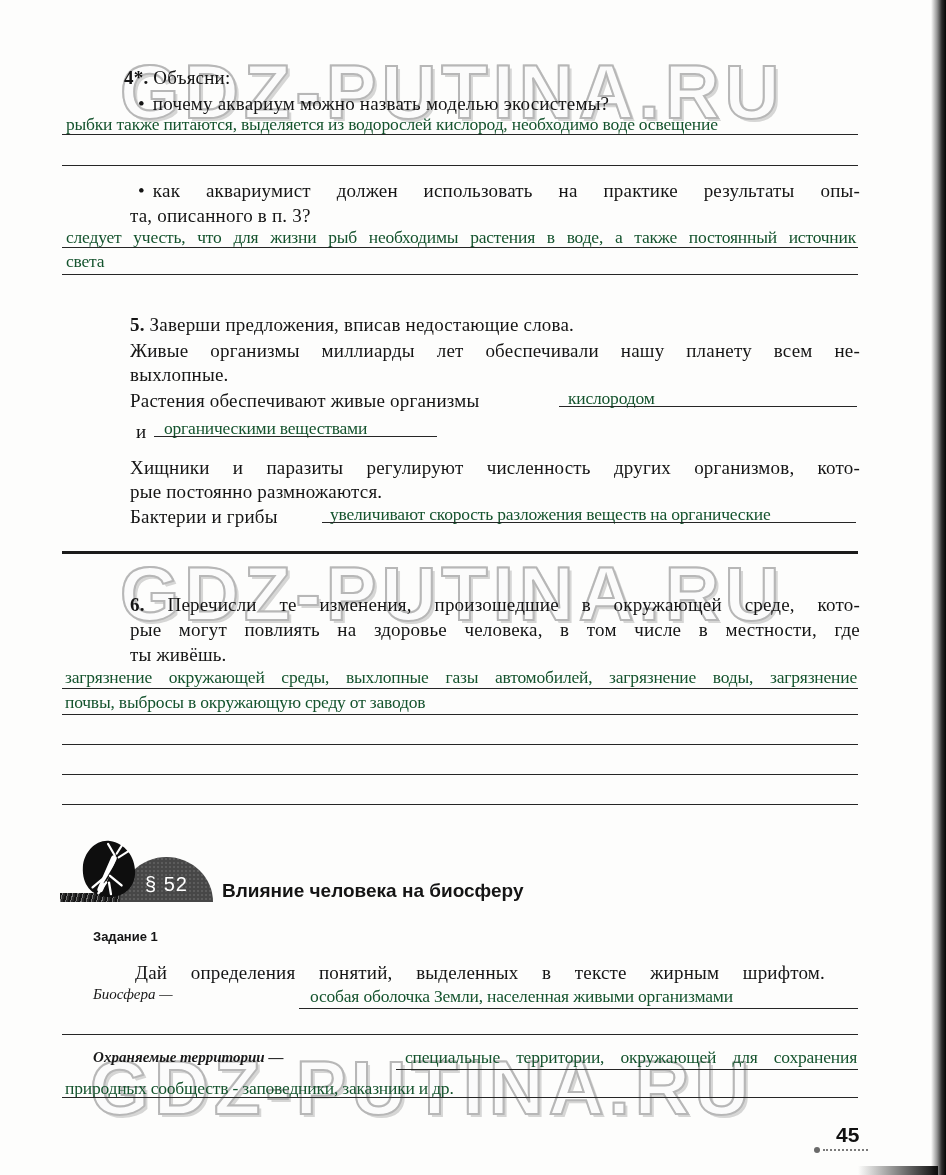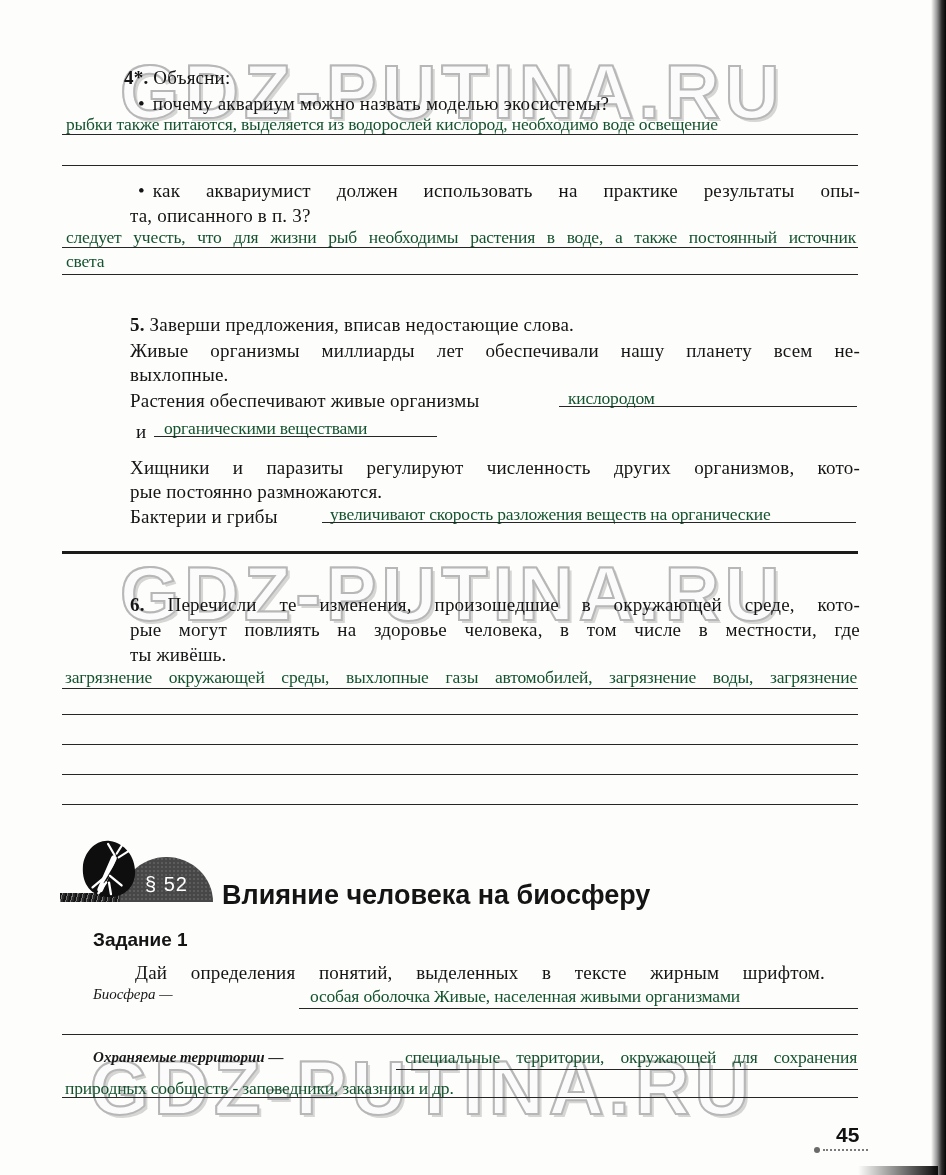--- a/index.html
+++ b/index.html
@@ -23,22 +23,22 @@
   .content{position:absolute;inset:0;z-index:2;}
   
   .ground{position:absolute;left:60px;top:893px;width:148px;height:9px;
     background:repeating-linear-gradient(105deg,#141414 0 2px,#777 2px 3px,#2a2a2a 3px 5px);}
   .blob{position:absolute;left:80px;top:839px;width:58px;height:60px;z-index:4;}
   .dome{position:absolute;left:120px;top:857px;width:93px;height:45px;z-index:3;
     border-radius:50% 50% 0 0 / 100% 100% 0 0;background-color:#474747;
     background-image:radial-gradient(circle,#5c5c5c 0.8px,transparent 1px);background-size:4px 4px;
     display:flex;align-items:center;justify-content:center;}
   .dome .badge{padding-top:10px;font-family:"Liberation Sans",sans-serif;font-weight:normal;font-size:20px;color:#fff;letter-spacing:1px;}
-  .section-title{position:absolute;left:222px;top:880px;font-family:"Liberation Sans",sans-serif;font-weight:bold;font-size:27px;color:#141414;white-space:nowrap;}
-  .task-label{position:absolute;left:93px;top:929px;font-family:"Liberation Sans",sans-serif;font-weight:bold;font-size:19px;color:#141414;}
+  .section-title{position:absolute;left:222px;top:880px;font-family:"Liberation Sans",sans-serif;font-weight:bold;font-size:19px;color:#141414;white-space:nowrap;}
+  .task-label{position:absolute;left:93px;top:929px;font-family:"Liberation Sans",sans-serif;font-weight:bold;font-size:13px;color:#141414;}
   .term{position:absolute;font-style:italic;font-size:15px;color:#181818;white-space:nowrap;}
   
   .edge-right{position:absolute;top:0;right:0;width:15px;height:1175px;z-index:6;
     background:linear-gradient(to right,rgba(255,255,255,0),#969696 40%,#2b2b2b 72%,#050505 100%);}
   .edge-bottom-right{position:absolute;right:8px;bottom:0;width:80px;height:9px;z-index:6;
     background:linear-gradient(to left,#0c0c0c,rgba(12,12,12,0));}
   
   .page-num{position:absolute;left:836px;top:1123px;font-family:"Liberation Sans",sans-serif;font-weight:bold;font-size:21px;color:#111;}
   .page-num-rule{position:absolute;left:814px;top:1147px;width:54px;display:flex;align-items:center;gap:3px;}
   .page-num-rule .dot{width:6px;height:6px;border-radius:50%;background:#6a6a6a;}
@@ -103,20 +103,21 @@
     <div class="hline thick" style="left:62px;top:551px;width:796px;"></div>
 
     <div class="printed just" style="left:130px;top:593px;width:730px;">
       <span class="bold">6.</span> <span>Перечисли те изменения, произошедшие в окружающей среде, кото-</span>
     </div>
     <div class="printed just" style="left:130px;top:618px;width:730px;">рые могут повлиять на здоровье человека, в том числе в местности, где</div>
     <div class="printed" style="left:130px;top:643px;">ты живёшь.</div>
 
     <div class="answer just" style="left:65px;top:667px;width:792px;">загрязнение окружающей среды, выхлопные газы автомобилей, загрязнение воды, загрязнение</div>
     <div class="hline thin" style="left:62px;top:688px;width:796px;"></div>
+    <div class="answer" style="left:65px;top:692px;">почвы, выбросы в окружающую среду от заводов</div>
     <div class="hline thin" style="left:62px;top:714px;width:796px;"></div>
     <div class="hline thin" style="left:62px;top:744px;width:796px;"></div>
     <div class="hline thin" style="left:62px;top:774px;width:796px;"></div>
     <div class="hline thin" style="left:62px;top:804px;width:796px;"></div>
 
     <div class="ground"></div>
     <div class="dome">
       <span class="badge">§ 52</span>
     </div>
     <svg class="blob" viewBox="0 0 58 62">
@@ -128,21 +129,21 @@
     </svg>
     <div class="section-title">Влияние человека на биосферу</div>
 
     <div class="task-label">Задание 1</div>
     <div class="printed just" style="left:135px;top:961px;width:690px;">Дай определения понятий, выделенных в тексте жирным шрифтом.</div>
 
     <div class="term" style="left:93px;top:986px;">
       <span>Биосфера</span>
       <span>—</span>
     </div>
-    <div class="answer" style="left:310px;top:986px;">особая оболочка Живые, населенная живыми организмами</div>
+    <div class="answer" style="left:310px;top:986px;">особая оболочка Земли, населенная живыми организмами</div>
     <div class="hline thin" style="left:299px;top:1008px;width:559px;"></div>
     <div class="hline thin" style="left:62px;top:1034px;width:796px;"></div>
 
     <div class="term bold" style="left:93px;top:1049px;">
       <span>Охраняемые территории</span>
       <span>—</span>
     </div>
     <div class="answer just" style="left:405px;top:1047px;width:452px;">специальные территории, окружающей для сохранения</div>
     <div class="hline thin" style="left:396px;top:1069px;width:462px;"></div>
     <div class="answer" style="left:65px;top:1078px;">природных сообществ - заповедники, заказники и др.</div>

